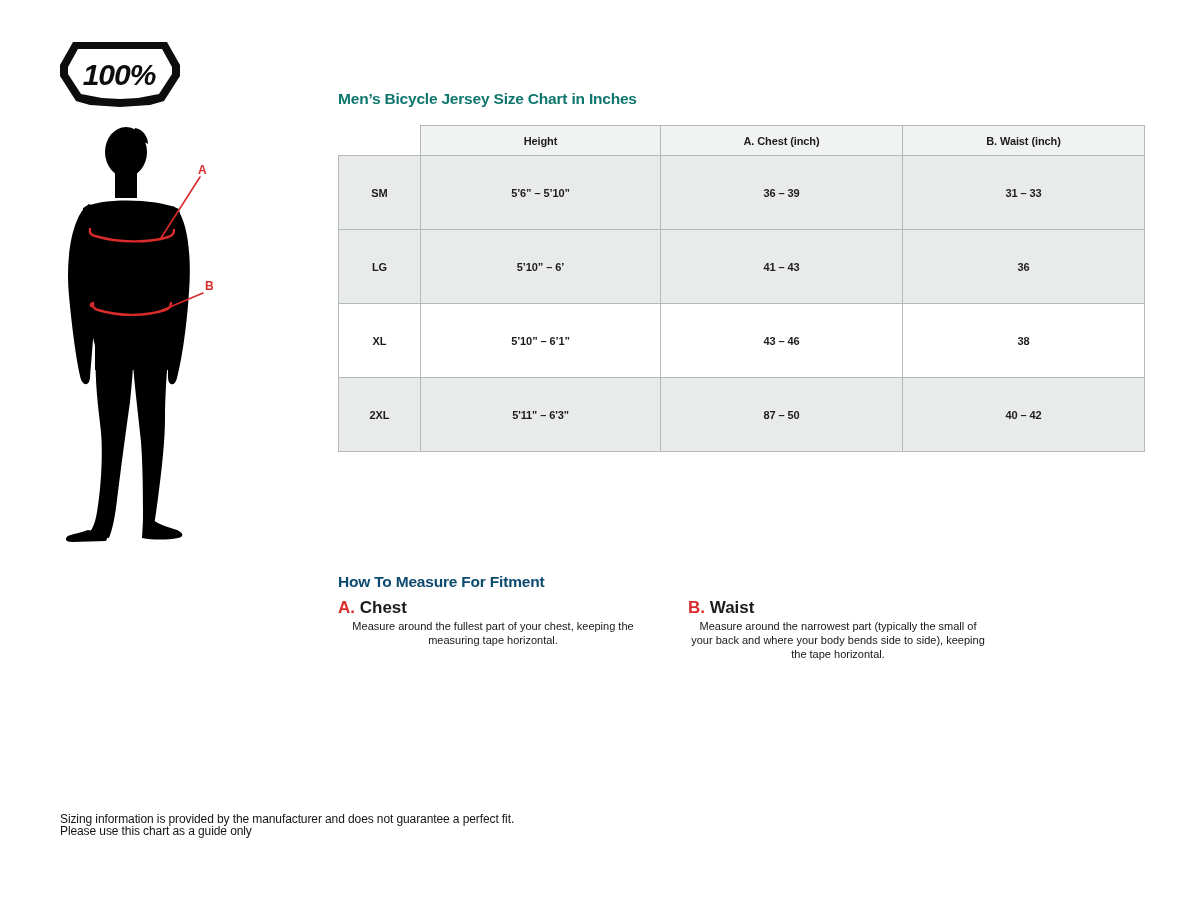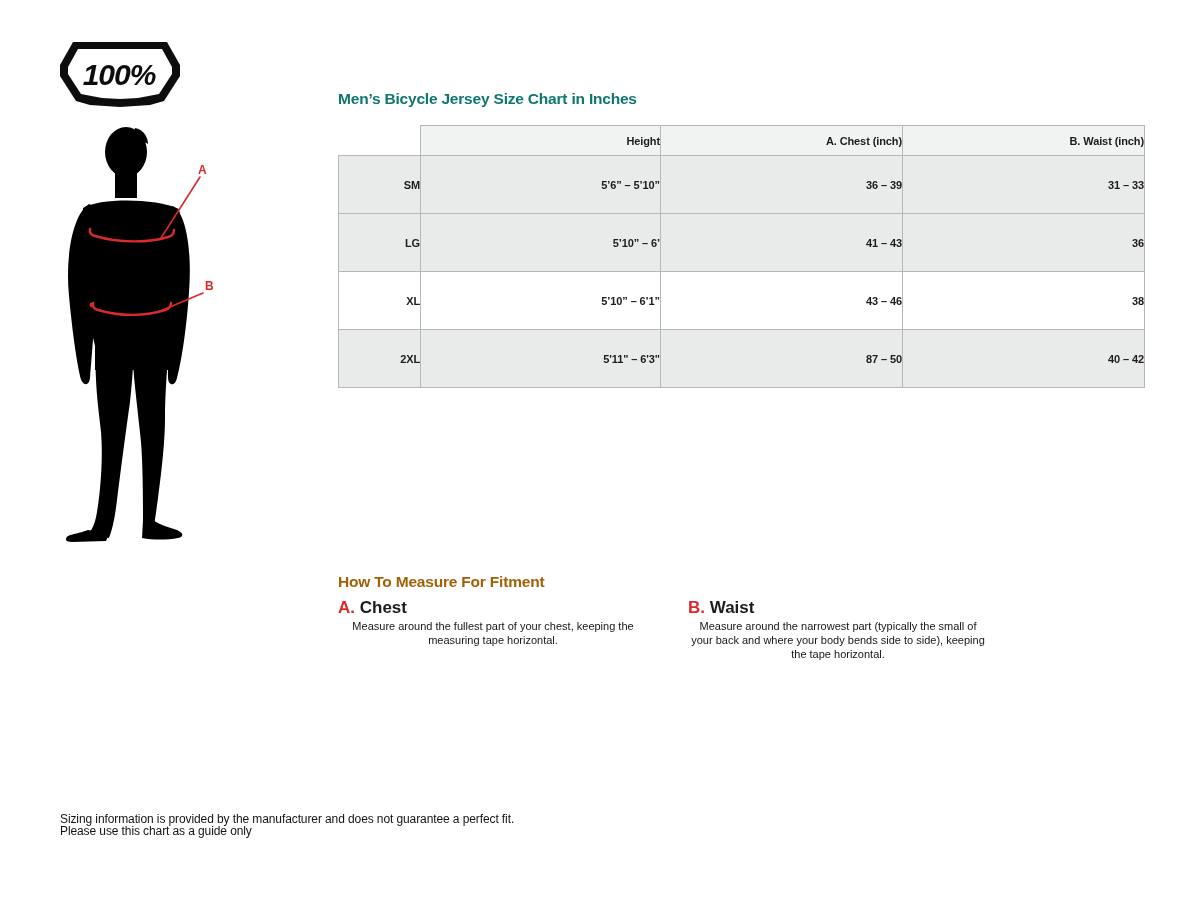--- a/index.html
+++ b/index.html
@@ -12,31 +12,31 @@
   
   .figure { position:absolute; left:55px; top:110px; width:160px; height:440px; }
 
   
   .main-title { position:absolute; left:338px; top:90px; font-size:15.5px; font-weight:700;
                 letter-spacing:-0.2px; color:#0f766e; }
 
   
   .size-table { position:absolute; left:338px; top:125px; width:806px;
                 border-collapse:collapse; table-layout:fixed; }
-  .size-table th, .size-table td { border:1px solid #b5b8b8; text-align:right;
+  .size-table th, .size-table td { border:1px solid #b5b8b8; text-align:center;
                 vertical-align:middle; font-size:11px; font-weight:700; color:#1c1c1c;
                 letter-spacing:-0.1px; }
   .size-table thead th { height:30px; background:#f1f3f3; }
   .size-table thead th.blank { background:transparent; border:none; }
-  .size-table tbody td { height:58px; background:#ffffff; }
+  .size-table tbody td { height:74px; background:#ffffff; }
   .size-table tbody tr.stripe td { background:#e9eaea; }
 
   
   .measure-title { position:absolute; left:338px; top:573px; font-size:15.5px; font-weight:700;
-                letter-spacing:-0.2px; color:#a16207; }
+                letter-spacing:-0.2px; color:#0c4a6e; }
   .measure-item { position:absolute; top:598px; }
   .measure-item.col-a { left:338px; width:310px; }
   .measure-item.col-b { left:688px; width:300px; }
   .measure-item h3 { font-size:17px; font-weight:700; color:#1c1c1c; }
   .measure-item h3 .key { color:#d92b2b; }
   .measure-item p { margin-top:2px; font-size:11px; line-height:13.8px; color:#161616;text-align:center; }
 
   
   .footer { position:absolute; left:60px; top:813px; font-size:12px; font-weight:400;
                 line-height:12.3px; color:#141414; letter-spacing:-0.1px; }

